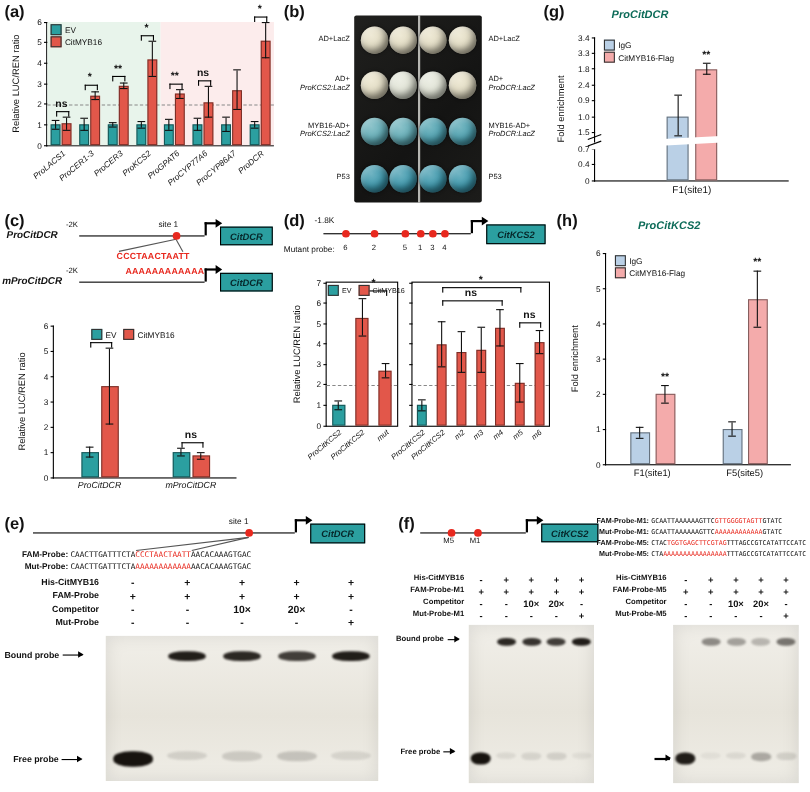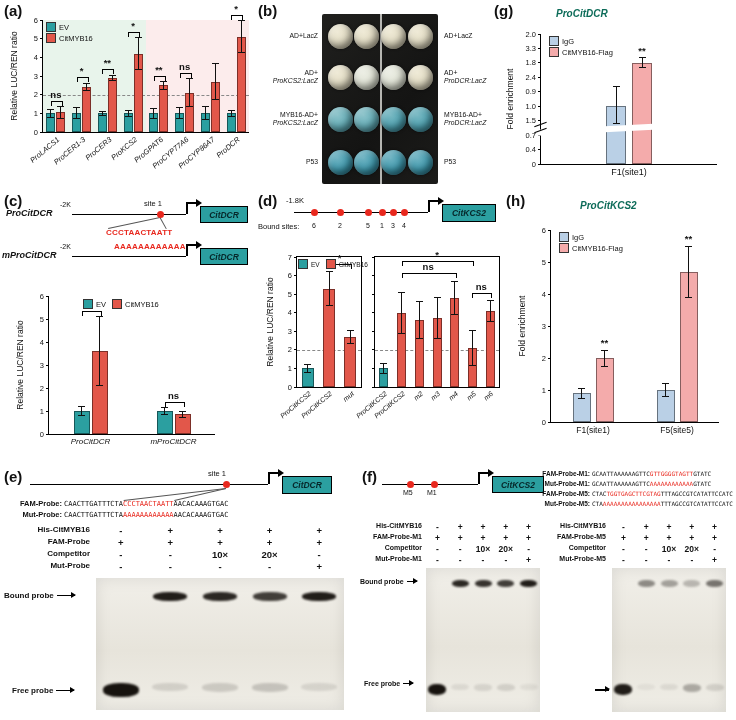--- a/index.html
+++ b/index.html
@@ -291,21 +291,21 @@
         <div class="yticklabel" style="right: 181px; top: 67.7222px;">1.0</div>
         <div class="ytick" style="top: 57.2778px;"></div>
         <div class="yticklabel" style="right: 181px; top: 53.2778px;">0.9</div>
         <div class="ytick" style="top: 42.8333px;"></div>
         <div class="yticklabel" style="right: 181px; top: 38.8333px;">2.4</div>
         <div class="ytick" style="top: 28.3889px;"></div>
         <div class="yticklabel" style="right: 181px; top: 24.3889px;">1.8</div>
         <div class="ytick" style="top: 13.9444px;"></div>
         <div class="yticklabel" style="right: 181px; top: 9.94444px;">3.3</div>
         <div class="ytick" style="top: -0.5px;"></div>
-        <div class="yticklabel" style="right: 181px; top: -4.5px;">2.0</div>
+        <div class="yticklabel" style="right: 181px; top: -4.5px;">3.4</div>
         <div class="ylabel" style="top: 130px; left: -36px; width: 130px;">Fold enrichment</div>
         <div class="xlabel" style="top: 133px; font-size: 9px; left: 48px; width: 80px; text-align: center;">F1(site1)</div>
         <div class="bar" style="left: 65px; top: 72.2222px; width: 20px; height: 57.7778px; background: rgb(186, 208, 230);"></div>
         <div class="err" style="left: 74.5px; top: 52.7222px; height: 36.4722px;"></div>
         <div class="errcap" style="left: 71.5px; top: 52.2222px;"></div>
         <div class="errcap" style="left: 71.5px; top: 88.6944px;"></div>
         <div class="bar" style="left: 91px; top: 28.8889px; width: 20px; height: 101.111px; background: rgb(244, 171, 171);"></div>
         <div class="err" style="left: 100.5px; top: 23.8333px; height: 10.1111px;"></div>
         <div class="errcap" style="left: 97.5px; top: 23.3333px;"></div>
         <div class="errcap" style="left: 97.5px; top: 33.4444px;"></div>
@@ -406,21 +406,21 @@
   <div class="panel" id="panel-d">
     <div class="plabel">(d)</div>
     <div class="slab" style="left:30px;top:4px;font-size:7.5px;">-1.8K</div>
     <div class="schem-line" style="left:38px;top:19.5px;width:134px;"></div>
     <div class="barrow" style="left:172px;top:8px;">
         <i class="v"></i>
         <i class="h"></i>
         <i class="t"></i>
       </div>
     <div class="genebox" style="left:186px;top:12px;width:52px;height:16px;">CitKCS2</div>
-    <div class="slab" style="left:2px;top:30px;font-size:7.5px;">Bound sites:</div>
+    <div class="slab" style="left:2px;top:30px;font-size:7.5px;">Mutant probe:</div>
     <div class="chart boxed" id="chart-d1">
         <div class="ytick" style="top: 129.5px;"></div>
         <div class="yticklabel" style="right: 69px; top: 125.5px;">0</div>
         <div class="ytick" style="top: 110.929px;"></div>
         <div class="yticklabel" style="right: 69px; top: 106.929px;">1</div>
         <div class="ytick" style="top: 92.3571px;"></div>
         <div class="yticklabel" style="right: 69px; top: 88.3571px;">2</div>
         <div class="ytick" style="top: 73.7857px;"></div>
         <div class="yticklabel" style="right: 69px; top: 69.7857px;">3</div>
         <div class="ytick" style="top: 55.2143px;"></div>

